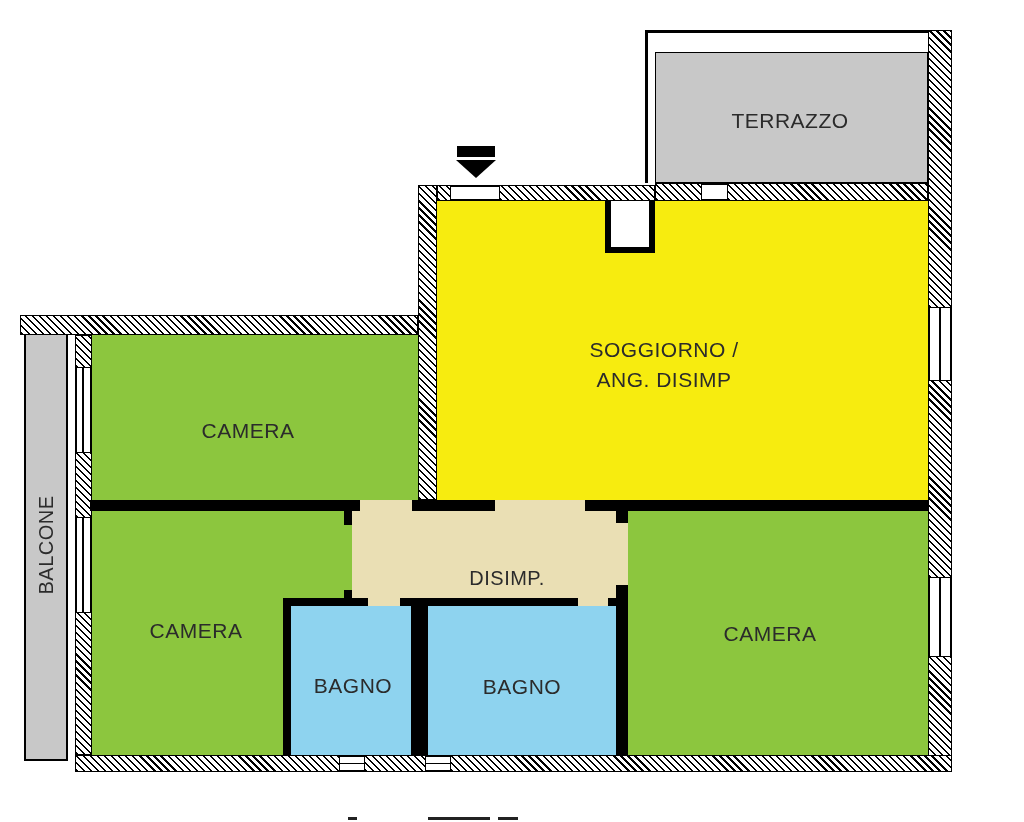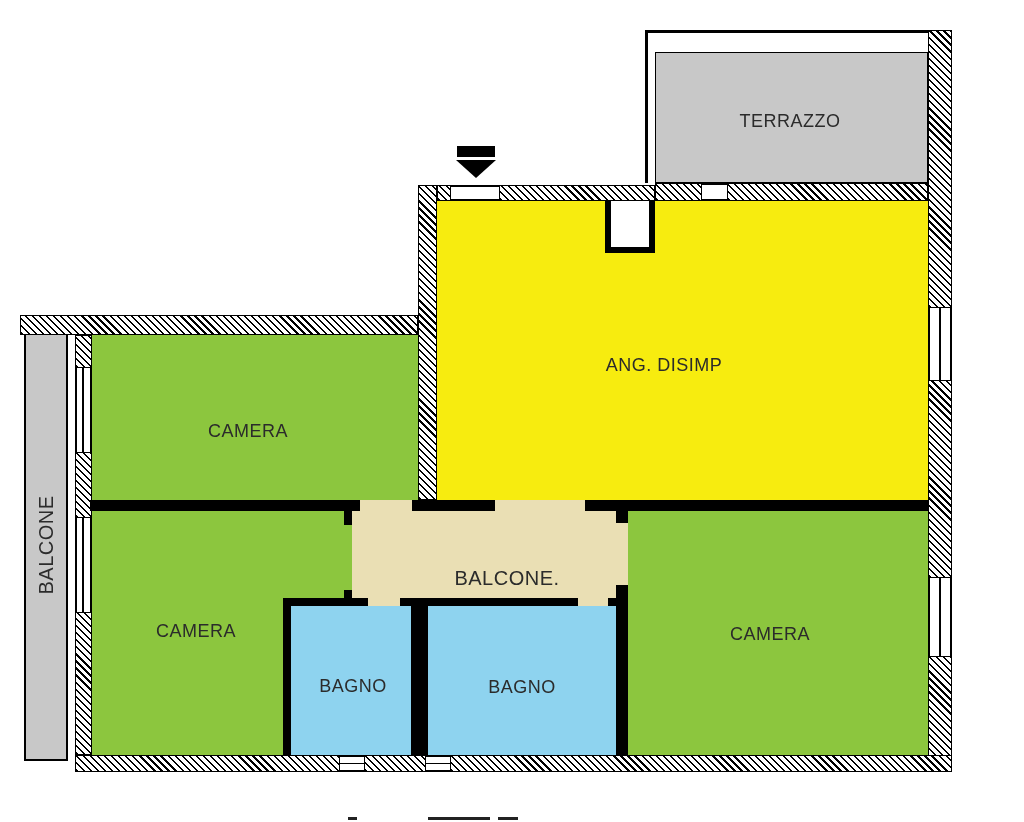--- a/index.html
+++ b/index.html
@@ -52,21 +52,21 @@
     border-left:6px solid #000;border-right:6px solid #000;border-bottom:6px solid #000;
   }
   .arrow-bar{position:absolute;background:#000;}
   .arrow-tri{
     position:absolute;width:0;height:0;
     border-left:20px solid transparent;border-right:20px solid transparent;
     border-top:18px solid #000;
   }
   .lbl{
     position:absolute;transform:translate(-50%,-50%);
-    font-size:18px;color:var(--text,#2b2b2b);letter-spacing:.5px;
+    font-size:21px;color:var(--text,#2b2b2b);letter-spacing:.5px;
     white-space:nowrap;text-align:center;line-height:30px;
   }
   .lbl-sm{font-size:20px;}
   .lbl-v{transform:translate(-50%,-50%) rotate(-90deg);}
   .dash{position:absolute;background:#222;}
 </style>
 </head>
 <body>
 
 <div class="stage">
@@ -129,23 +129,24 @@
 
   <div class="arrow-bar" style="left:457px;top:146px;width:38px;height:11px;"></div>
   <div class="arrow-tri" style="left:456px;top:160px;"></div>
 
   <div class="dash" style="left:348px;top:817px;width:9px;height:3px;"></div>
   <div class="dash" style="left:428px;top:817px;width:62px;height:3px;"></div>
   <div class="dash" style="left:498px;top:817px;width:20px;height:3px;"></div>
 
   <div class="lbl" style="left:790px;top:121px;">TERRAZZO</div>
   <div class="lbl" style="left:664px;top:365px;">
+    <span style="display:block;">SOGGIORNO /</span>
     <span style="display:block;">ANG. DISIMP</span>
   </div>
   <div class="lbl" style="left:248px;top:431px;">CAMERA</div>
   <div class="lbl" style="left:196px;top:631px;">CAMERA</div>
   <div class="lbl" style="left:770px;top:634px;">CAMERA</div>
   <div class="lbl" style="left:353px;top:686px;">BAGNO</div>
   <div class="lbl" style="left:522px;top:687px;">BAGNO</div>
-  <div class="lbl lbl-sm" style="left:507px;top:578px;">BALCONE.</div>
+  <div class="lbl lbl-sm" style="left:507px;top:578px;">DISIMP.</div>
   <div class="lbl lbl-sm lbl-v" style="left:46px;top:545px;">BALCONE</div>
 
 </div>
 
 </body></html>

